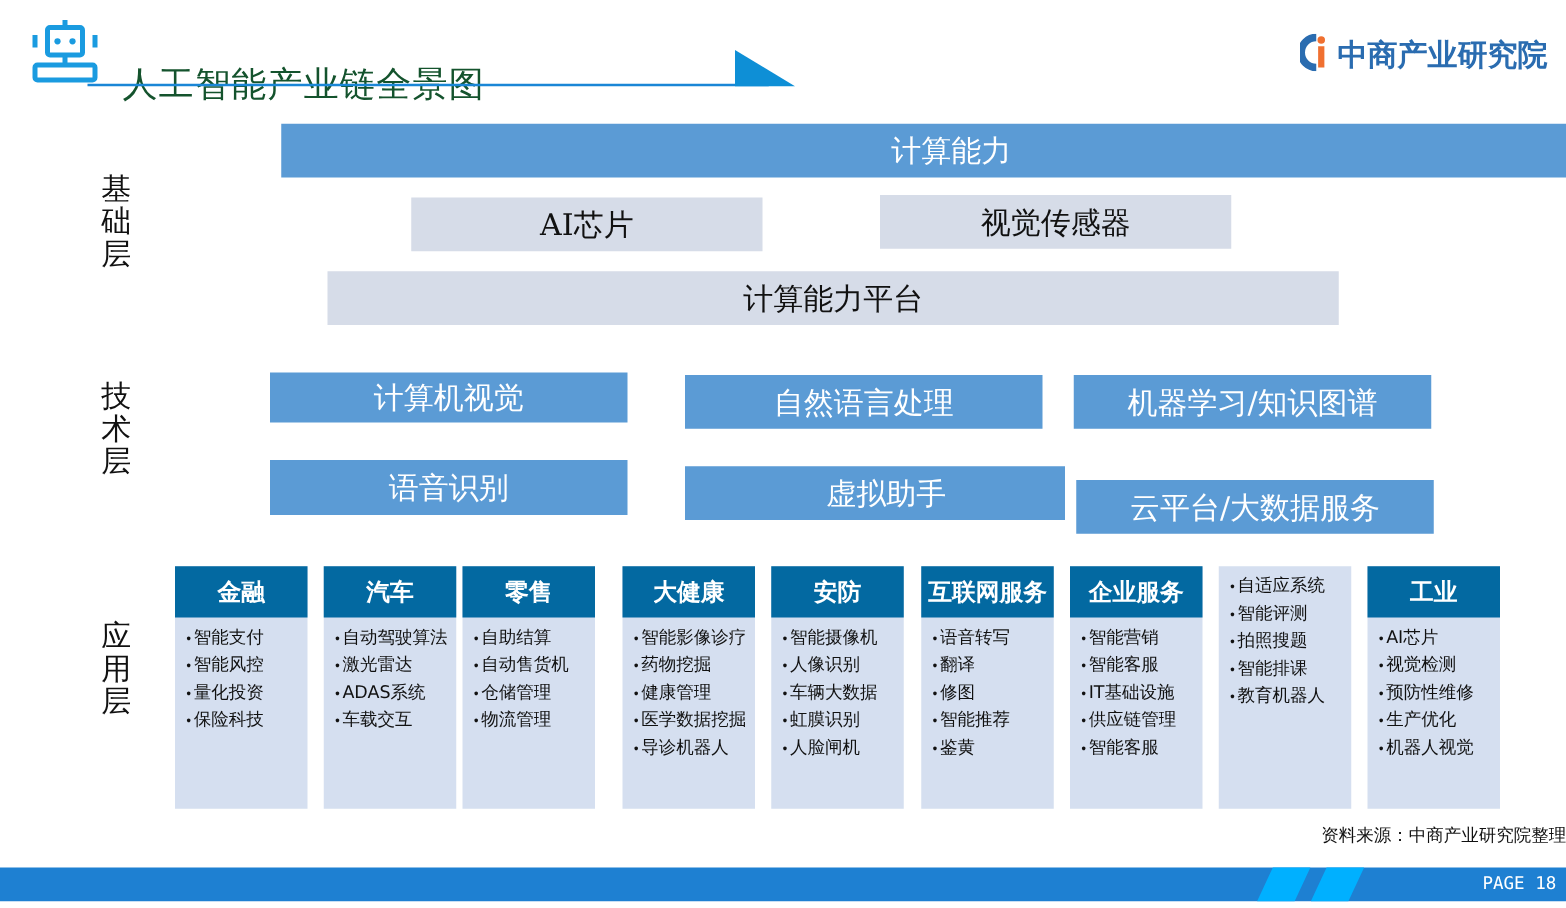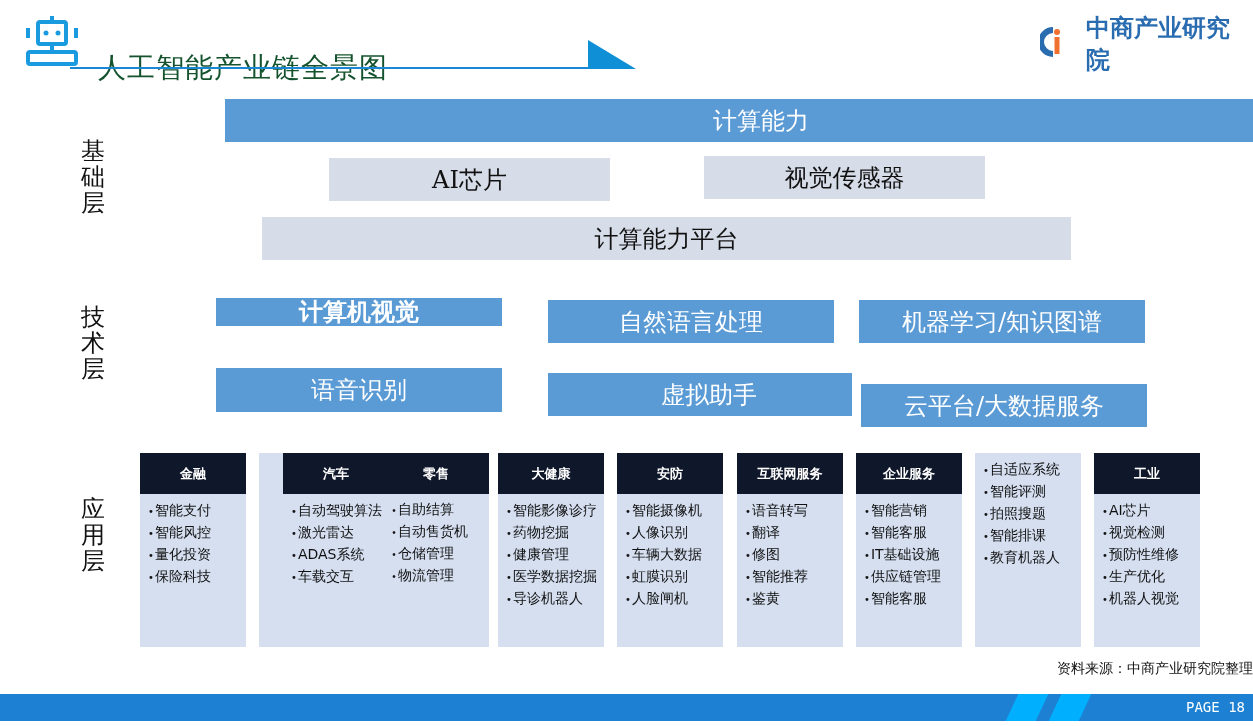--- a/index.html
+++ b/index.html
@@ -7,30 +7,30 @@
     width: 1253px; height: 726px; position: relative; overflow: hidden;
     background: #ffffff;
     font-family: "DejaVu Sans", "Liberation Sans", sans-serif;
   }
   .abs { position: absolute; }
   
   .robot { left: 22px; top: 14px; width: 60px; height: 56px; }
   .title { left: 98px; top: 20px; font-size: 28px; color: #14532d; letter-spacing: 1px; line-height: 40px; font-family: "DejaVu Serif", "Liberation Serif", serif; margin-top: 28px; }
   .title-line { left: 70px; top: 67px; width: 545px; height: 2px; background: #1a86d6; }
   .logo { left: 1040px; top: 26px; height: 36px; display: flex; align-items: center; }
-  .logo-text { font-size: 24px; color: #2a6cb0; font-weight: bold; letter-spacing: 0px; margin-left: 20px; }
+  .logo-text { font-size: 24px; color: #2a6cb0; font-weight: bold; letter-spacing: 0px; margin-left: 4px; }
   
   .layer-label { width: 30px; font-size: 24px; line-height: 26px; color: #111; text-align: center; font-family: "DejaVu Serif", "Liberation Serif", serif; }
   
   .box { display: flex; align-items: center; justify-content: center; font-size: 24px; font-family: "DejaVu Serif", "Liberation Serif", serif; }
   .box.dark { background: #5b9bd5; color: #ffffff; }
   .box.light { background: #d6dce8; color: #111111; }
   
   .col { top: 453px; width: 106px; height: 194px; background: #d5dff0; }
-  .col-head { height: 41px; background: #0f172a; color: #fff; font-weight: bold; font-size: 13px; display: flex; align-items: center; justify-content: center; }
+  .col-head { height: 41px; background: #0369a1; color: #fff; font-weight: bold; font-size: 19px; display: flex; align-items: center; justify-content: center; }
   .col-body { padding: 6px 4px 0 8px; font-size: 14px; line-height: 20px; color: #111; }
   .col-body .item { }
   .col-body .item::before { content: "\2022"; font-size: 10px; margin-right: 1px; }
   .source { left: 0; width: 1253px; top: 660px; text-align: right; font-size: 14px; color: #111; }
   .footer { left: 0; top: 694px; width: 1253px; height: 27px; background: #1e80d2; }
   .stripe { top: 694px; height: 27px; width: 30px; background: #00b0ff; transform: skewX(-25deg); }
   .page { right: 8px; top: 694px; height: 27px; line-height: 27px; color: #fff; font-size: 14px; font-family: "DejaVu Sans Mono", "Liberation Mono", monospace; }
 </style>
 </head>
 <body>
@@ -82,46 +82,46 @@
   <div>应</div>
   <div>用</div>
   <div>层</div>
 </div>
 
 <div class="abs box dark" style="left:225px;top:99px;width:1072px;height:43px;">计算能力</div>
 <div class="abs box light" style="left:329px;top:158px;width:281px;height:43px;">AI芯片</div>
 <div class="abs box light" style="left:704px;top:156px;width:281px;height:43px;">视觉传感器</div>
 <div class="abs box light" style="left:262px;top:217px;width:809px;height:43px;">计算能力平台</div>
 
-<div class="abs box dark" style="left:216px;top:298px;width:286px;height:28px;font-weight:bold;">计算机视觉</div>
+<div class="abs box dark" style="left:216px;top:298px;width:286px;height:40px;">计算机视觉</div>
 <div class="abs box dark" style="left:548px;top:300px;width:286px;height:43px;">自然语言处理</div>
 <div class="abs box dark" style="left:859px;top:300px;width:286px;height:43px;">机器学习/知识图谱</div>
 <div class="abs box dark" style="left:216px;top:368px;width:286px;height:44px;">语音识别</div>
 <div class="abs box dark" style="left:548px;top:373px;width:286px;height:43px;padding-left:18px;">虚拟助手</div>
 <div class="abs box dark" style="left:861px;top:384px;width:286px;height:43px;">云平台/大数据服务</div>
 
 <div class="abs col" style="left:140px;">
   <div class="col-head">金融</div>
   <div class="col-body">
     <div class="item">智能支付</div>
     <div class="item">智能风控</div>
     <div class="item">量化投资</div>
     <div class="item">保险科技</div>
   </div>
 </div>
-<div class="abs col" style="left:259px;padding-left:24px;">
+<div class="abs col" style="left:259px;">
   <div class="col-head">汽车</div>
   <div class="col-body">
     <div class="item">自动驾驶算法</div>
     <div class="item">激光雷达</div>
     <div class="item">ADAS系统</div>
     <div class="item">车载交互</div>
   </div>
 </div>
-<div class="abs col" style="left:383px;font-family:Liberation Mono, monospace;">
+<div class="abs col" style="left:370px;">
   <div class="col-head">零售</div>
   <div class="col-body">
     <div class="item">自助结算</div>
     <div class="item">自动售货机</div>
     <div class="item">仓储管理</div>
     <div class="item">物流管理</div>
   </div>
 </div>
 <div class="abs col" style="left:498px;">
   <div class="col-head">大健康</div>

